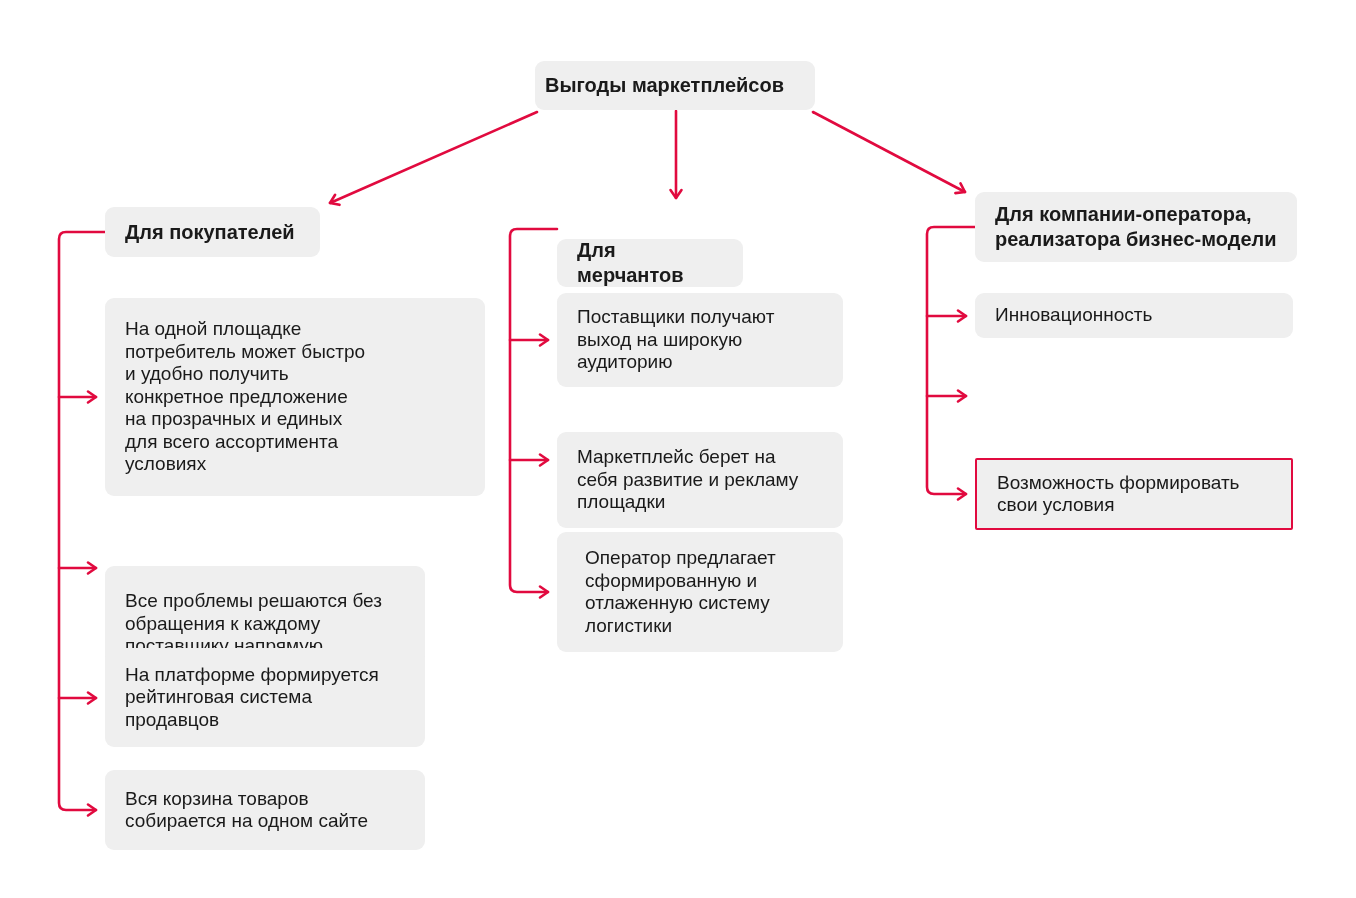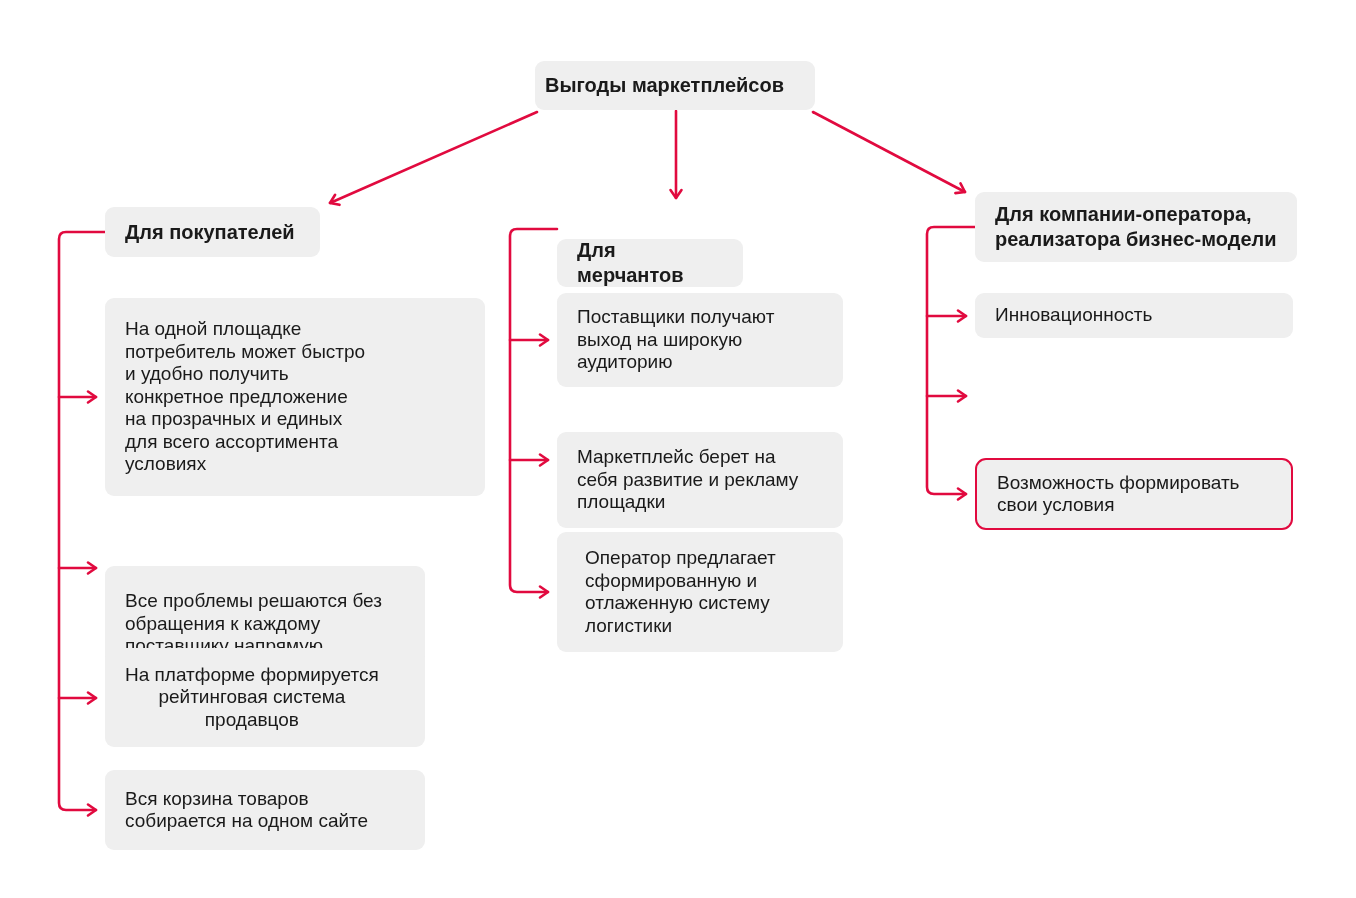--- a/index.html
+++ b/index.html
@@ -18,33 +18,33 @@
   .node .txt{white-space:pre-line;}
   .root{
     justify-content:flex-start;font-weight:bold;font-size:20px;line-height:25px;
     left:535px;top:61px;width:280px;height:49px;padding:0 10px;
   }
   .hdr{font-weight:bold;font-size:20px;line-height:25px;}
   
   .hdr-1{left:105px;top:207px;width:215px;height:50px;}
   .c1-0{left:105px;top:298px;width:380px;height:198px;}
   .c1-1{left:105px;top:518px;width:320px;height:116px;margin-top:48px;}
-  .c1-2{left:105px;top:648px;width:320px;height:99px;text-align:center;}
+  .c1-2{left:105px;top:648px;width:320px;height:99px;}
   .c1-3{left:105px;top:770px;width:320px;height:80px;}
   
   .hdr-2{left:557px;top:205px;width:186px;height:48px;margin-top:34px;}
   .c2-0{left:557px;top:293px;width:286px;height:94px;}
   .c2-1{left:557px;top:412px;width:286px;height:96px;margin-top:20px;}
   .c2-2{left:557px;top:532px;width:286px;height:120px;padding-left:28px;}
   
   .hdr-3{left:975px;top:192px;width:322px;height:70px;}
   .c3-0{left:975px;top:293px;width:318px;height:45px;}
   .c3-1{left:975px;top:362px;width:318px;height:68px;}
   .c3-2{left:975px;top:458px;width:318px;height:72px;}
-  .highlight{border:2.5px solid #e10a3f;border-radius:11px;}
+  .highlight{border:2.5px solid #e10a3f;border-radius:2px;}
 </style>
 </head>
 <body>
 
 <div class="canvas">
 
   <svg class="connectors" width="1356" height="898" viewBox="0 0 1356 898">
     <defs>
       <marker id="arrow" markerUnits="userSpaceOnUse" markerWidth="16" markerHeight="16" viewBox="0 0 16 16" refX="11" refY="8" orient="auto">
         <path d="M3 2.5 L11 8 L3 13.5" fill="none" stroke="#e10a3f" stroke-width="2.6" stroke-linecap="round" stroke-linejoin="round"></path>

